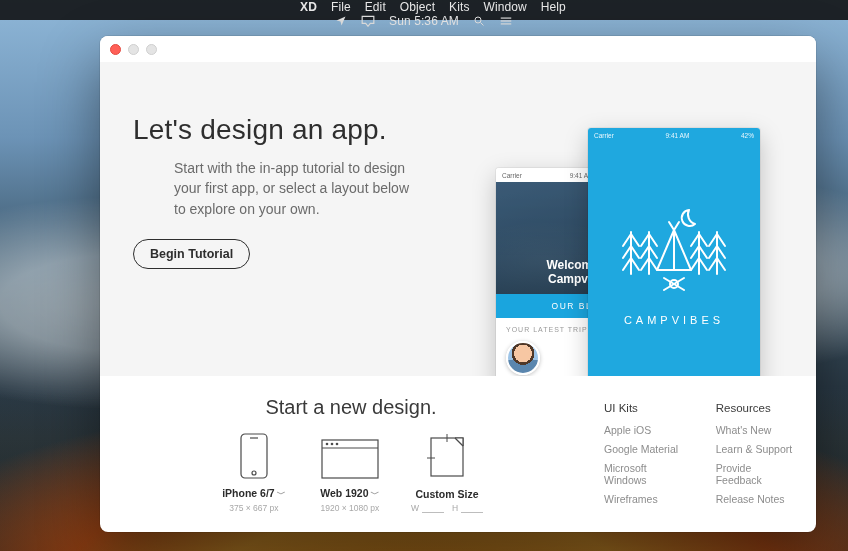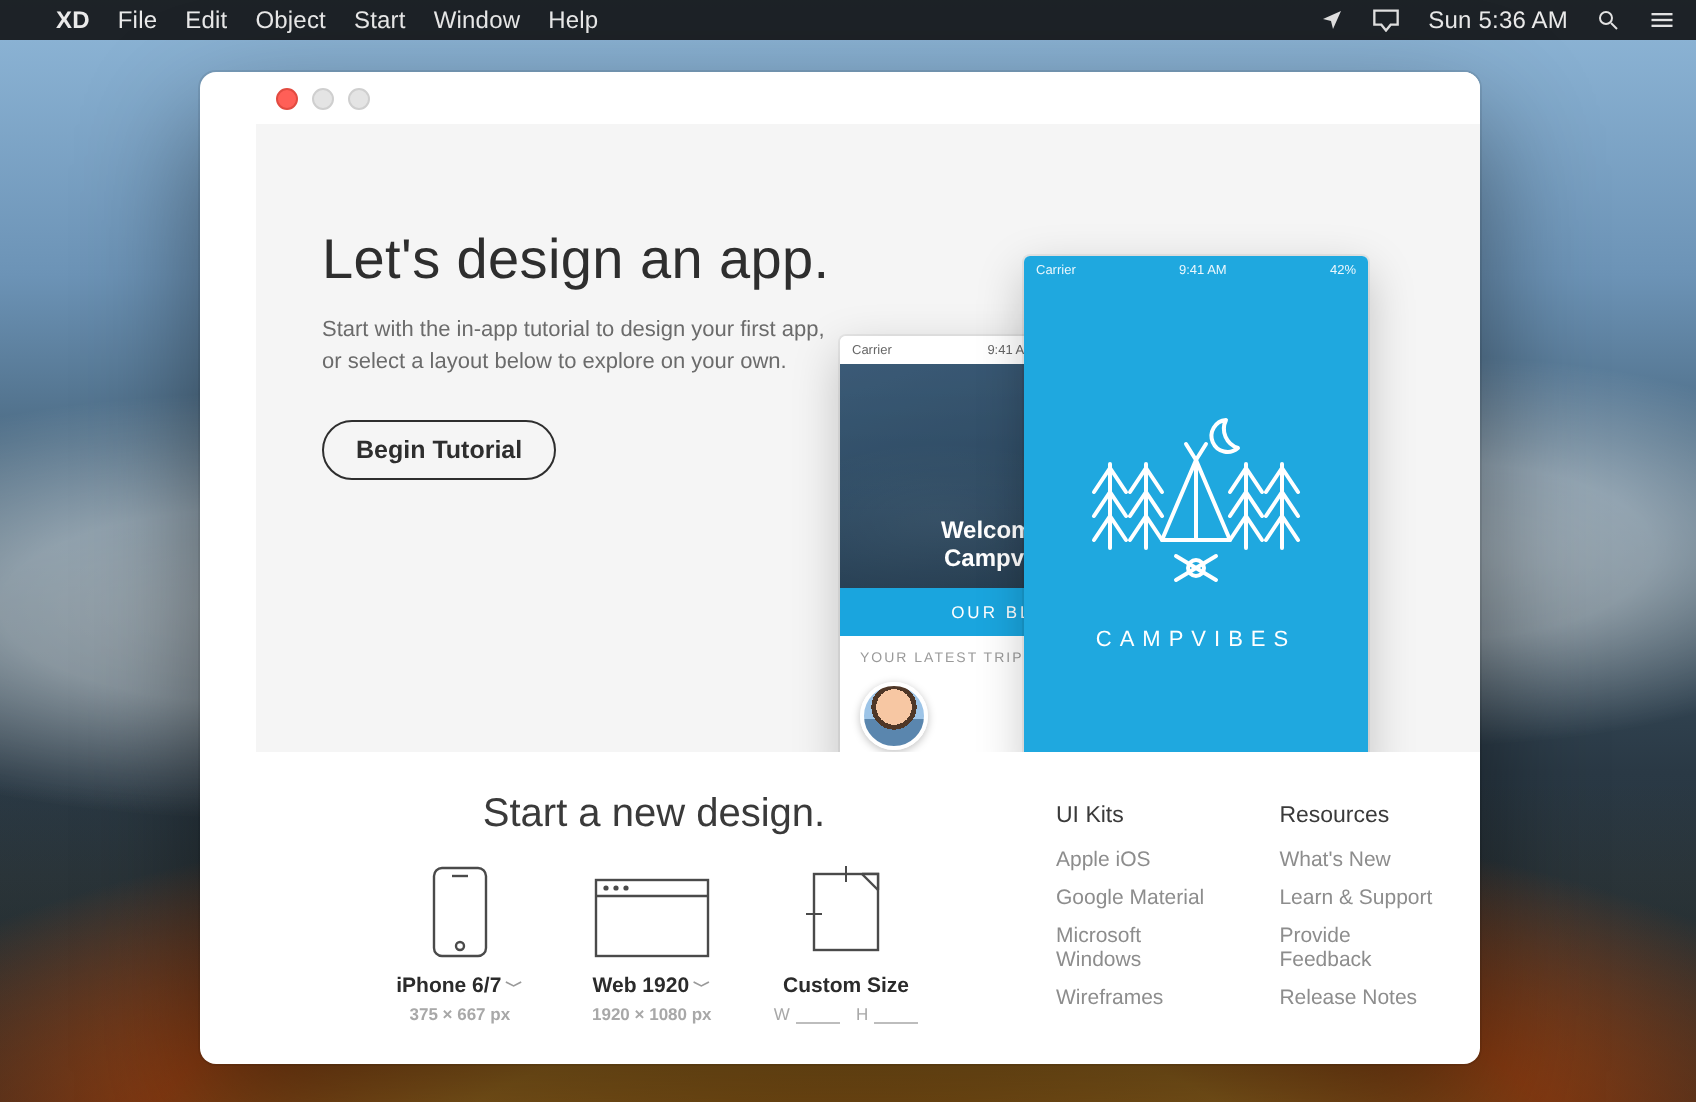--- a/index.html
+++ b/index.html
@@ -25,49 +25,48 @@
     content:"";
     position:absolute; left:0; right:0; bottom:0; height:160px;
     background: linear-gradient(180deg, rgba(0,0,0,0) 0%, rgba(60,40,10,.15) 30%, rgba(30,20,5,.35) 100%);
   }
 
   
   .menubar {
     position: absolute; top: 0; left: 0; right: 0; height: 20px;
     background: rgba(20,22,24,.92); color: #eaeaea;
     display: flex; align-items: center; font-size: 12px;
-    padding: 0 10px; letter-spacing: .1px; z-index: 5;
+    padding: 0 10px; letter-spacing: .1px; z-index: 5; flex-direction: column;
   }
   .menubar .left, .menubar .right { display: flex; align-items: center; gap: 14px; }
   .menubar .left .app-name { font-weight: 700; }
   .menubar .spacer { flex: 1; }
   .menubar .apple { font-size: 13px; margin-right: 4px; }
   .menubar .status-icon { display:inline-flex; align-items:center; }
   .menubar .status-icon svg { fill:#e2e2e2; }
 
   
   .window {
-    position: absolute; left: 100px; top: 36px; width: 640px; height: 496px;
+    position: absolute; left: 100px; top: 36px; width: 716px; height: 496px;
     background: #fff; border-radius: 8px; overflow: hidden;
     box-shadow: 0 25px 60px rgba(0,0,0,.45), 0 0 0 1px rgba(0,0,0,.08);
     z-index: 10;
-    padding-left: 28px;
   }
   .titlebar { height: 26px; background: #fff; display:flex; align-items:center; padding-left:10px; }
   .traffic { display:flex; gap:7px; }
   .tl { width:11px; height:11px; border-radius:50%; }
   .tl.close { background:#ff5f57; border:1px solid #e24b41; }
   .tl.min   { background:#e4e4e4; border:1px solid #cfcfcf; }
   .tl.max   { background:#e4e4e4; border:1px solid #cfcfcf; }
 
   
   .hero { background:#f5f5f5; height:314px; position:relative; overflow:hidden; }
   .hero .copy { position:absolute; left:33px; top:52px; width:280px; }
   .hero h1 { font-size:28px; font-weight:300; color:#2e2e2e; margin-bottom:12px; letter-spacing:.2px; }
-  .hero p { font-size:11px; line-height:1.45; color:#6b6b6b; margin-bottom:20px; max-width:255px; }
+  .hero p { font-size:14px; line-height:1.45; color:#6b6b6b; margin-bottom:20px; max-width:255px;margin-left:41px; }
   .btn-tutorial {
     display:inline-block; padding:7px 16px; border:1.5px solid #2e2e2e; border-radius:18px;
     font-size:12.5px; font-weight:600; color:#2e2e2e; background:transparent; cursor:pointer;
   }
 
   
   .phones { position:absolute; right:0; top:66px; width:320px; height:260px; }
   .phone { position:absolute; background:#fff; border-radius:3px; box-shadow:0 8px 24px rgba(0,0,0,.22), 0 0 0 1px rgba(0,0,0,.05); overflow:hidden; }
   .phone.back { left:0; top:40px; width:168px; height:220px; }
   .phone.front{ left:92px; top:0;  width:172px; height:260px; }
@@ -92,42 +91,42 @@
 
   
   .bottom { display:flex; height:156px; }
   .designs { flex:1; padding:20px 14px 12px 30px; }
   .designs h2 { font-size:20px; font-weight:300; color:#3a3a3a; text-align:center; margin-bottom:14px; }
   .tiles { display:flex; gap:26px; align-items:flex-end; justify-content:center; }
   .tile { flex:0 0 70px; text-align:center; }
   .tile svg { margin:0 auto; display:block; }
   .tile .name { font-size:10.5px; font-weight:700; color:#2b2b2b; margin-top:8px; }
   .tile .caret { font-size:9px; color:#9a9a9a; margin-left:2px; }
-  .tile .dim  { font-size:8.5px; color:#a8a8a8; margin-top:2px;font-weight:bold; }
+  .tile .dim  { font-size:8.5px; color:#a8a8a8; margin-top:2px; }
   .tile .inputs { display:flex; justify-content:center; gap:8px; margin-top:2px; font-size:8.5px; color:#a8a8a8; }
   .tile .inputs span { display:flex; align-items:center; gap:3px; }
   .miniinput { width:22px; border:none; border-bottom:1px solid #bdbdbd; font-size:8.5px; color:#6b6b6b; text-align:center; outline:none; }
 
   .sidecols { width:230px; padding:26px 18px 12px 18px; display:flex; gap:26px; }
   .col h3 { font-size:11.5px; font-weight:400; color:#3a3a3a; margin-bottom:10px; }
   .col a { display:block; font-size:10.5px; color:#8d8d8d; margin-bottom:7px; cursor:pointer; }
 </style>
 </head>
 <body>
 
 <div class="wallpaper"></div>
 
 <div class="menubar">
   <div class="left">
     <span class="apple"></span>
     <span class="app-name">XD</span>
     <span>File</span>
     <span>Edit</span>
     <span>Object</span>
-    <span>Start</span>
+    <span>Kits</span>
     <span>Window</span>
     <span>Help</span>
   </div>
   <div class="spacer"></div>
   <div class="right">
     <span class="status-icon">
       <svg width="12" height="12" viewBox="0 0 24 24">
           <path d="M3 11l18-8-8 18-2-8-8-2z"></path>
         </svg>
     </span>

